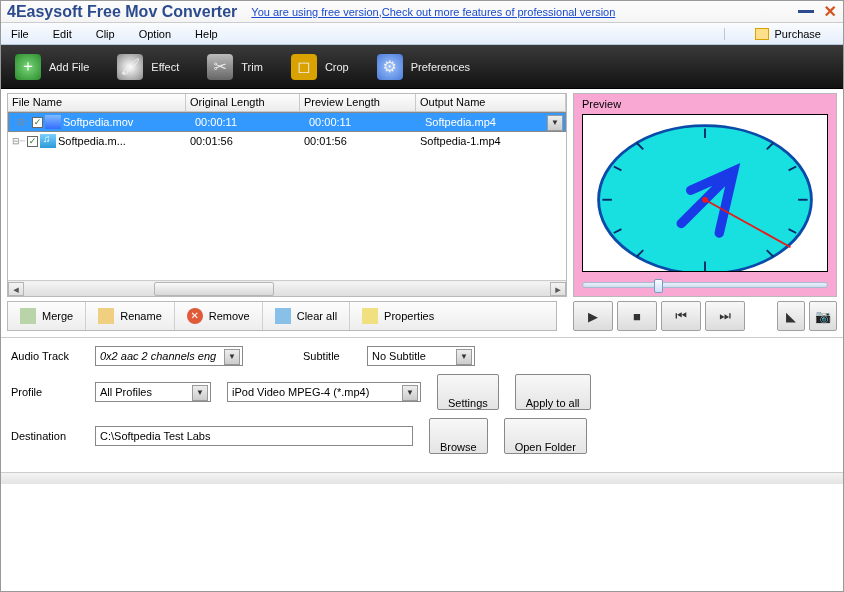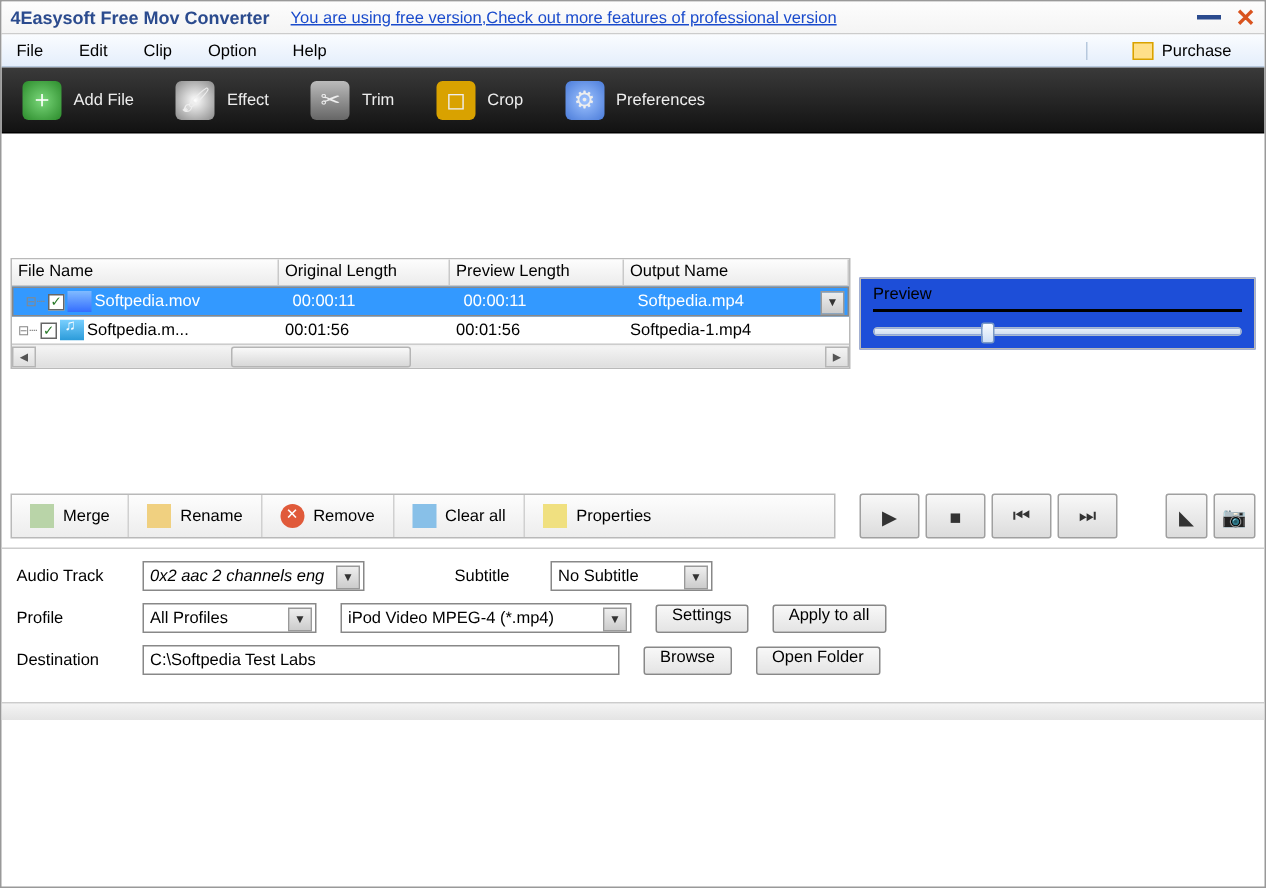--- a/index.html
+++ b/index.html
@@ -1,35 +1,35 @@
 <!DOCTYPE html>
 <html><head>
 <meta charset="utf-8">
 <style>
 * { box-sizing: border-box; margin: 0; padding: 0; font-family: Tahoma, Arial, sans-serif; font-size: 11px; }
 body { background: #fff; width: 844px; height: 592px; overflow: hidden; border: 1px solid #999; }
 .titlebar { display: flex; align-items: center; height: 22px; padding: 0 6px; background: linear-gradient(#fdfdfd,#f4f4f4); border-bottom: 1px solid #ccc; }
-.app-title { color: #2b4b8e; font-weight: bold; font-size: 12px; margin-right: 14px; }
+.app-title { color: #2b4b8e; font-weight: bold; font-size: 16px; margin-right: 14px; }
 .promo-link { color: #1a4bcc; text-decoration: underline; flex: 1; }
 .win-btns { display: flex; gap: 10px; }
 .win-min { width: 16px; height: 3px; background: #2b4b8e; margin-top: 8px; }
 .win-close { color: #d9531e; font-size: 16px; font-weight: bold; }
 .menubar { display: flex; align-items: center; height: 22px; padding: 0 4px; background: linear-gradient(#fafcff,#e4eefb); border-bottom: 1px solid #b6c8dd; }
 .menu-item { padding: 2px 18px 2px 6px; cursor: default; }
 .purchase { margin-left: auto; display: flex; align-items: center; gap: 6px; padding-right: 18px; border-left: 1px solid #b6c8dd; padding-left: 30px; }
 .cart-icon { width: 14px; height: 12px; border: 1px solid #d9a200; background: #ffe08a; position: relative; }
 .toolbar { display: flex; align-items: center; height: 44px; padding: 0 14px; gap: 28px; background: linear-gradient(#3a3a3a,#121212); color: #eee; border-bottom: 1px solid #000; }
 .tool-btn { display: flex; align-items: center; gap: 8px; cursor: pointer; font-size: 13px; }
 .tool-icon { width: 26px; height: 26px; border-radius: 4px; display: flex; align-items: center; justify-content: center; font-size: 16px; }
 .icon-add { background: radial-gradient(#7ad77a,#2a8a2a); color: #fff; }
 .icon-effect { background: radial-gradient(#fff,#888); }
 .icon-trim { background: linear-gradient(#bbb,#666); }
 .icon-crop { background: #d9a200; }
 .icon-prefs { background: radial-gradient(#9ec3ff,#4a7bd9); }
-.content { display: flex; padding: 4px 6px 0 6px; height: 236px; gap: 6px; align-items: center; }
+.content { display: flex; padding: 4px 6px 0 6px; height: 208px; gap: 6px; }
 .file-pane { flex: 1; border: 1px solid #b9b9b9; display: flex; flex-direction: column; background: #fff; }
 .col-headers { display: flex; height: 18px; background: linear-gradient(#fdfdfd,#ececec); border-bottom: 1px solid #c9c9c9; }
 .col { border-right: 1px solid #c9c9c9; padding: 2px 4px; overflow: hidden; }
 .c-name { width: 178px; } .c-orig { width: 114px; } .c-trim { width: 116px; } .c-out { flex: 1; }
 .file-rows { flex: 1; }
 .row { display: flex; height: 18px; align-items: center; }
 .row.sel { background: #3399ff; color: #fff; }
 .row.sel .type-icon { filter: brightness(1.2); }
 .cell { padding: 0 4px; overflow: hidden; white-space: nowrap; }
 .tree-ind { display: flex; align-items: center; gap: 2px; }
@@ -37,42 +37,42 @@
 .type-icon { width: 16px; height: 14px; }
 .ti-video { background: linear-gradient(#6b9cff,#2b5bd9); }
 .ti-audio { background: linear-gradient(#7ad0ff,#2a9ad9); position:relative; }
 .ti-audio::after { content:"♫"; color:#fff; position:absolute; left:3px; top:-1px; font-size:10px;}
 .hscroll { height: 16px; background: #efefef; border-top: 1px solid #ccc; position: relative; display:flex; align-items:center;}
 .hscroll-track { flex:1; height:14px; background:linear-gradient(#f4f4f4,#dedede); margin:0 16px; position:relative;}
 .hscroll-thumb { position:absolute; left:130px; width:120px; height:14px; background:linear-gradient(#f9f9f9,#d8d8d8); border:1px solid #b5b5b5; border-radius:2px;}
 .hscroll-btn { width:16px; height:14px; background:linear-gradient(#f4f4f4,#dedede); border:1px solid #b5b5b5; text-align:center; line-height:12px; color:#555;}
 .hscroll-btn.left{position:absolute;left:0;} .hscroll-btn.right{position:absolute;right:0;}
 .preview-pane { width: 264px; display: flex; flex-direction: column; }
-.preview-box { flex: 1; border: 1px solid #b9b9b9; background: #1d4ed8; padding: 4px 8px; display:flex; flex-direction:column;}
+.preview-box { flex: 1; border: 1px solid #b9b9b9; background: #f9a8d4; padding: 4px 8px; display:flex; flex-direction:column;}
 .preview-title { margin-bottom: 4px; }
 .preview-img { flex:1; border:1px solid #000; background:#fff; position:relative; overflow:hidden;}
 .clock-face { position:absolute; left:8px; top:4px; right:8px; bottom:4px; }
 .seek { margin-top:6px; height:14px; position:relative;}
 .seek-track { border:1px solid #a9b9cf; height:6px; background:linear-gradient(#e8f0fa,#d0ddef); border-radius:3px; margin-top:4px;}
 .seek-thumb { position:absolute; left:72px; top:1px; width:9px; height:14px; background:linear-gradient(#f9fbff,#cfe0f6); border:1px solid #7a9ac6; border-radius:2px;}
 .action-row { display:flex; padding: 4px 6px; gap: 16px; align-items:flex-end; }
 .action-buttons { flex:1; display:flex; border:1px solid #b9b9b9; background:linear-gradient(#fdfdfd,#ededed);}
 .abtn { display:flex; align-items:center; gap:6px; padding: 6px 12px; border-right:1px solid #d0d0d0; cursor:pointer;}
 .abtn:last-child{border-right:none;}
 .aicon { width:16px; height:16px; }
 .ai-merge{background:#b9d4a8;} .ai-rename{background:#f0d080;} .ai-remove{background:#e05a3a;border-radius:50%;} .ai-remove::after{content:"✕";color:#fff;font-size:10px;display:block;text-align:center;line-height:16px;} .ai-clear{background:#88c0e8;} .ai-props{background:#f0e080;}
 .play-controls { width:264px; display:flex; gap:4px; align-items:center;}
 .pbtn { width:40px; height:30px; border:1px solid #a0a0a0; background:linear-gradient(#f8f8f8,#dcdcdc); display:flex; align-items:center; justify-content:center; font-size:13px; color:#333; cursor:pointer; border-radius:2px;}
 .pbtn.small{width:28px;}
 .settings-area { padding: 8px 10px 10px 10px; border-top:1px solid #ccc; margin-top:2px;}
 .srow { display:flex; align-items:center; margin-bottom:8px; gap:16px;}
 .slabel { width:68px; }
 .sel { border:1px solid #888; background:#fff; height:20px; display:flex; align-items:center; padding:0 4px; position:relative;}
 .sel::after{content:"▼"; position:absolute; right:2px; top:2px; font-size:8px; width:14px; height:14px; background:linear-gradient(#eee,#ccc); border:1px solid #999; text-align:center; line-height:14px; color:#333;}
-.sbtn { border:1px solid #888; background:linear-gradient(#f8f8f8,#e4e4e4); height:19px; padding:0 10px; display:flex; align-items:flex-start; cursor:pointer; border-radius:2px;}
+.sbtn { border:1px solid #888; background:linear-gradient(#f8f8f8,#e4e4e4); height:36px; padding:0 10px; display:flex; align-items:flex-end; cursor:pointer; border-radius:2px;}
 .txt-input { border:1px solid #888; background:#fff; height:20px; padding:0 4px; display:flex; align-items:center;}
 .convert-btn { width:140px; height:44px; background:linear-gradient(#5a9cff,#1a62e8); border:2px solid #1a4bcc; border-radius:6px; color:#fff; font-size:18px; font-weight:bold; font-style:italic; display:flex; align-items:center; justify-content:center; cursor:pointer; box-shadow: inset 0 1px 0 rgba(255,255,255,0.4);}
 .statusbar { height:12px; background:linear-gradient(#f4f4f4,#e4e4e4); border-top:1px solid #ccc;}
 </style>
 </head>
 <body>
 
 <div class="titlebar">
   <span class="app-title">4Easysoft Free Mov Converter</span>
   <a class="promo-link">You are using free version,Check out more features of professional version</a>

